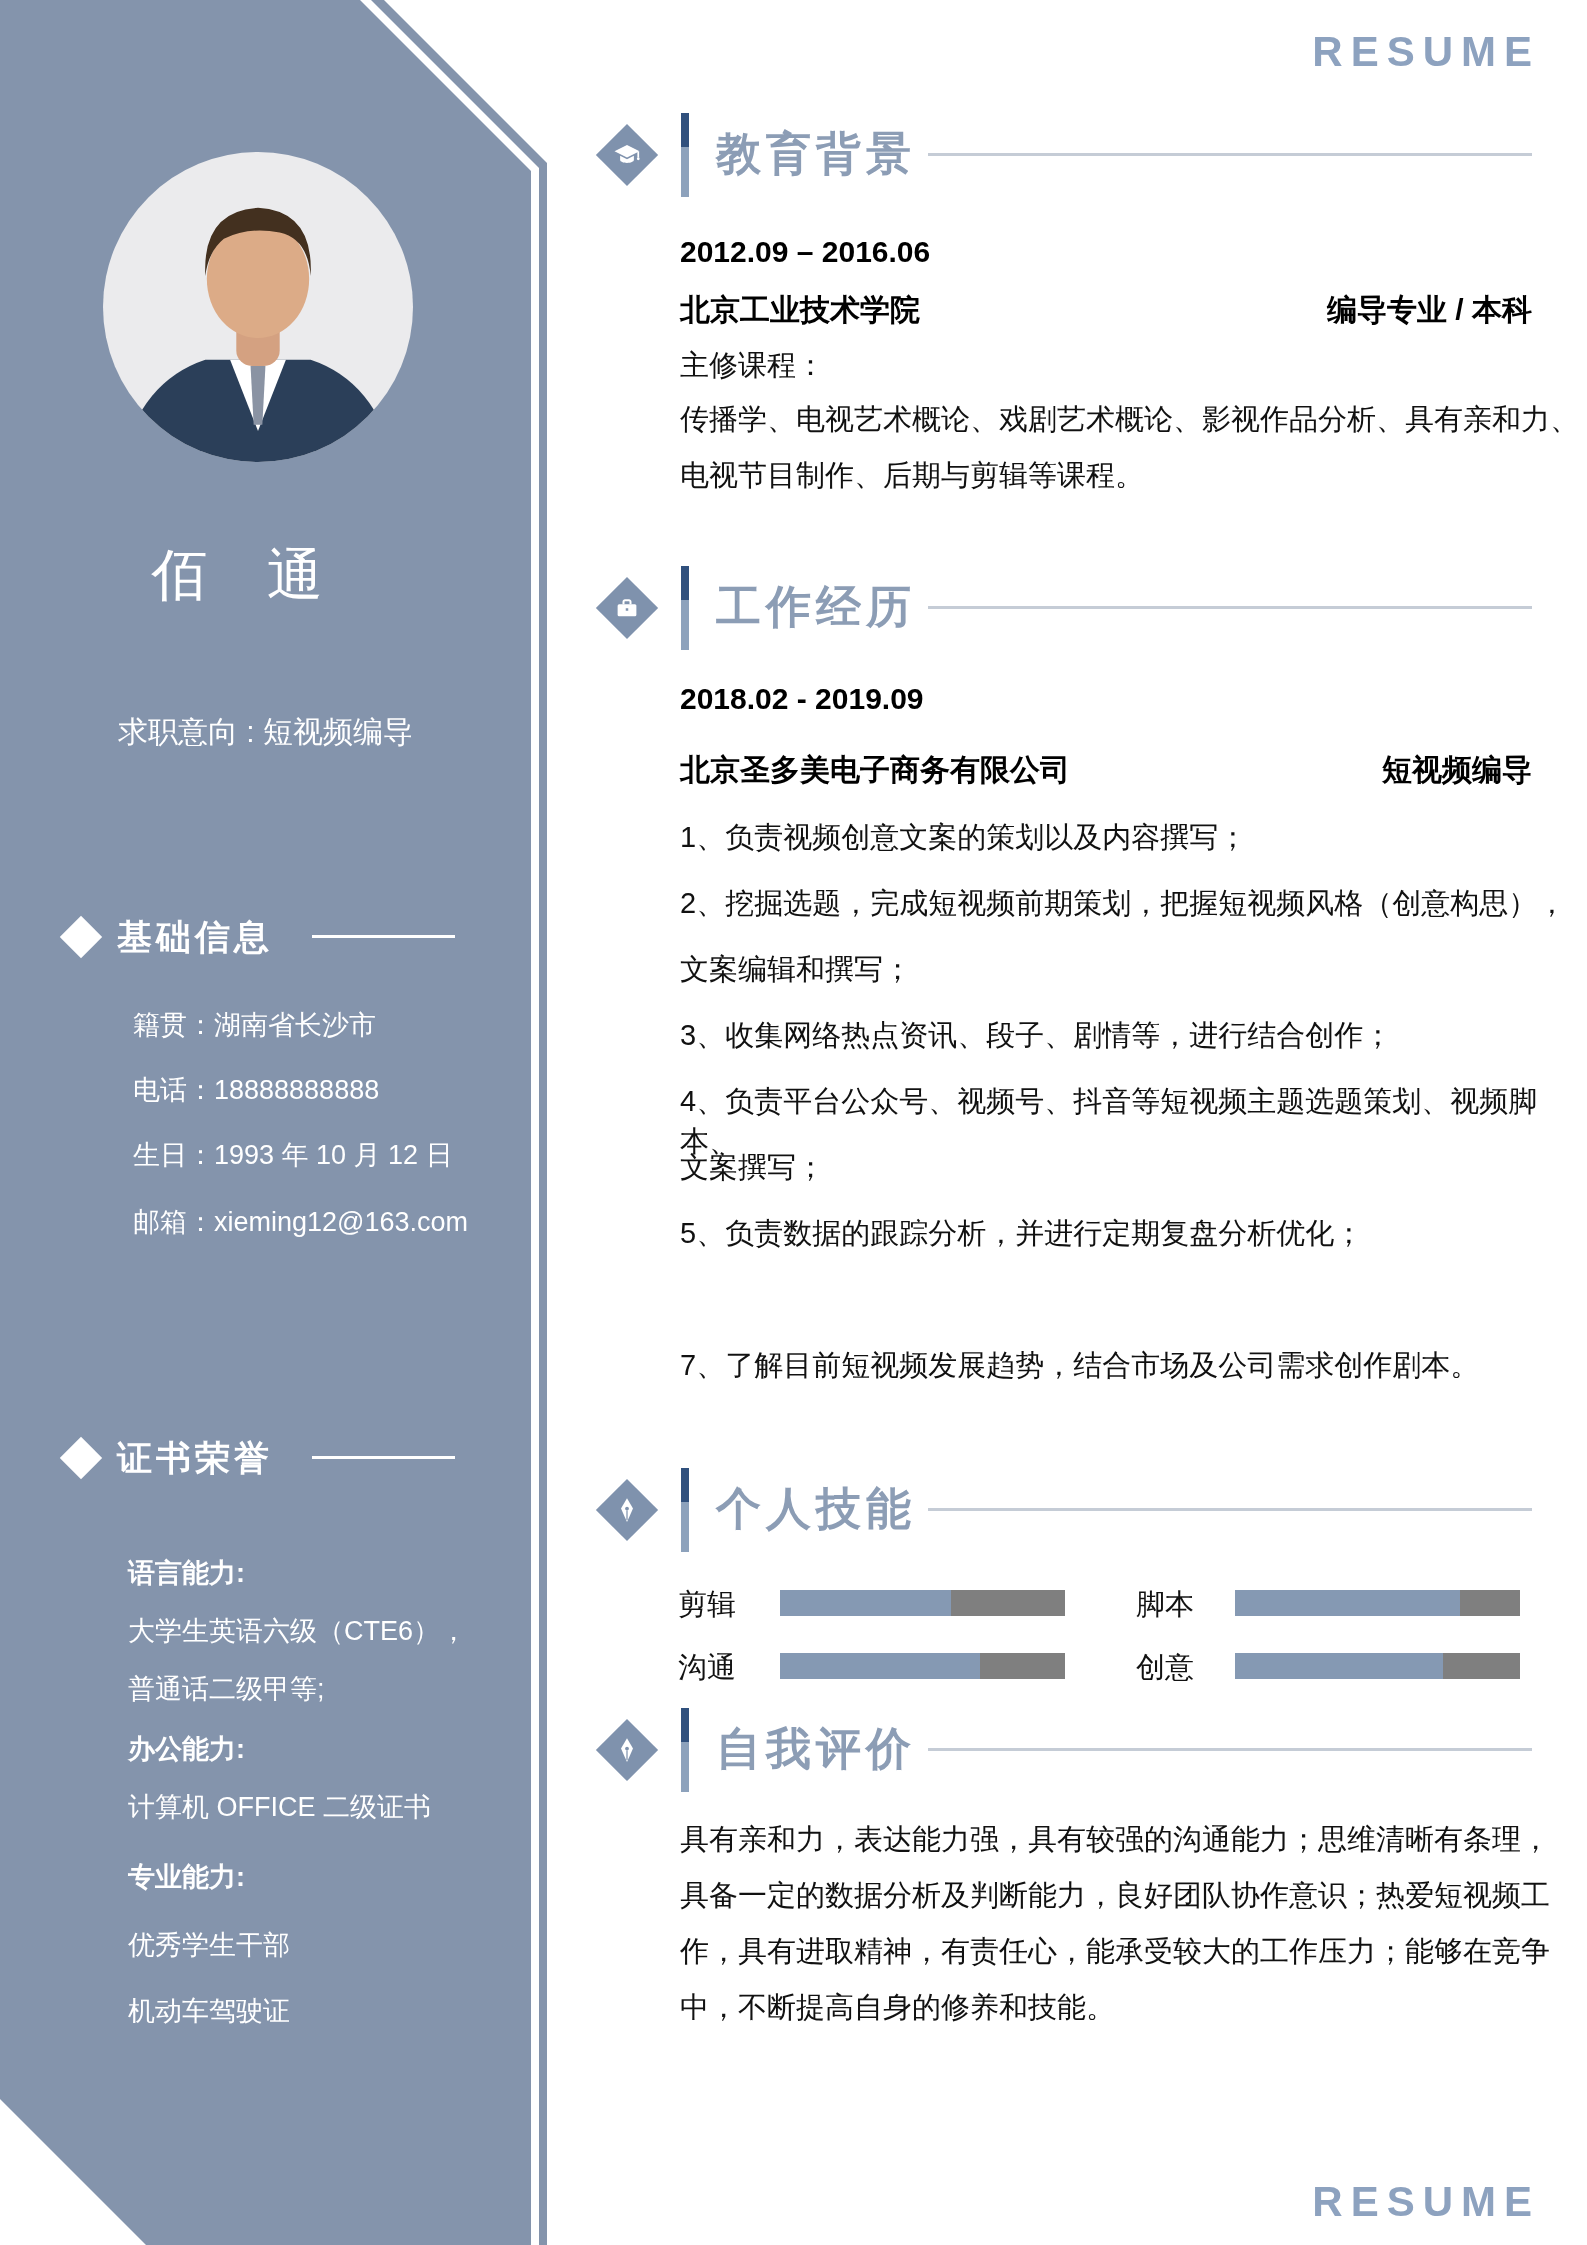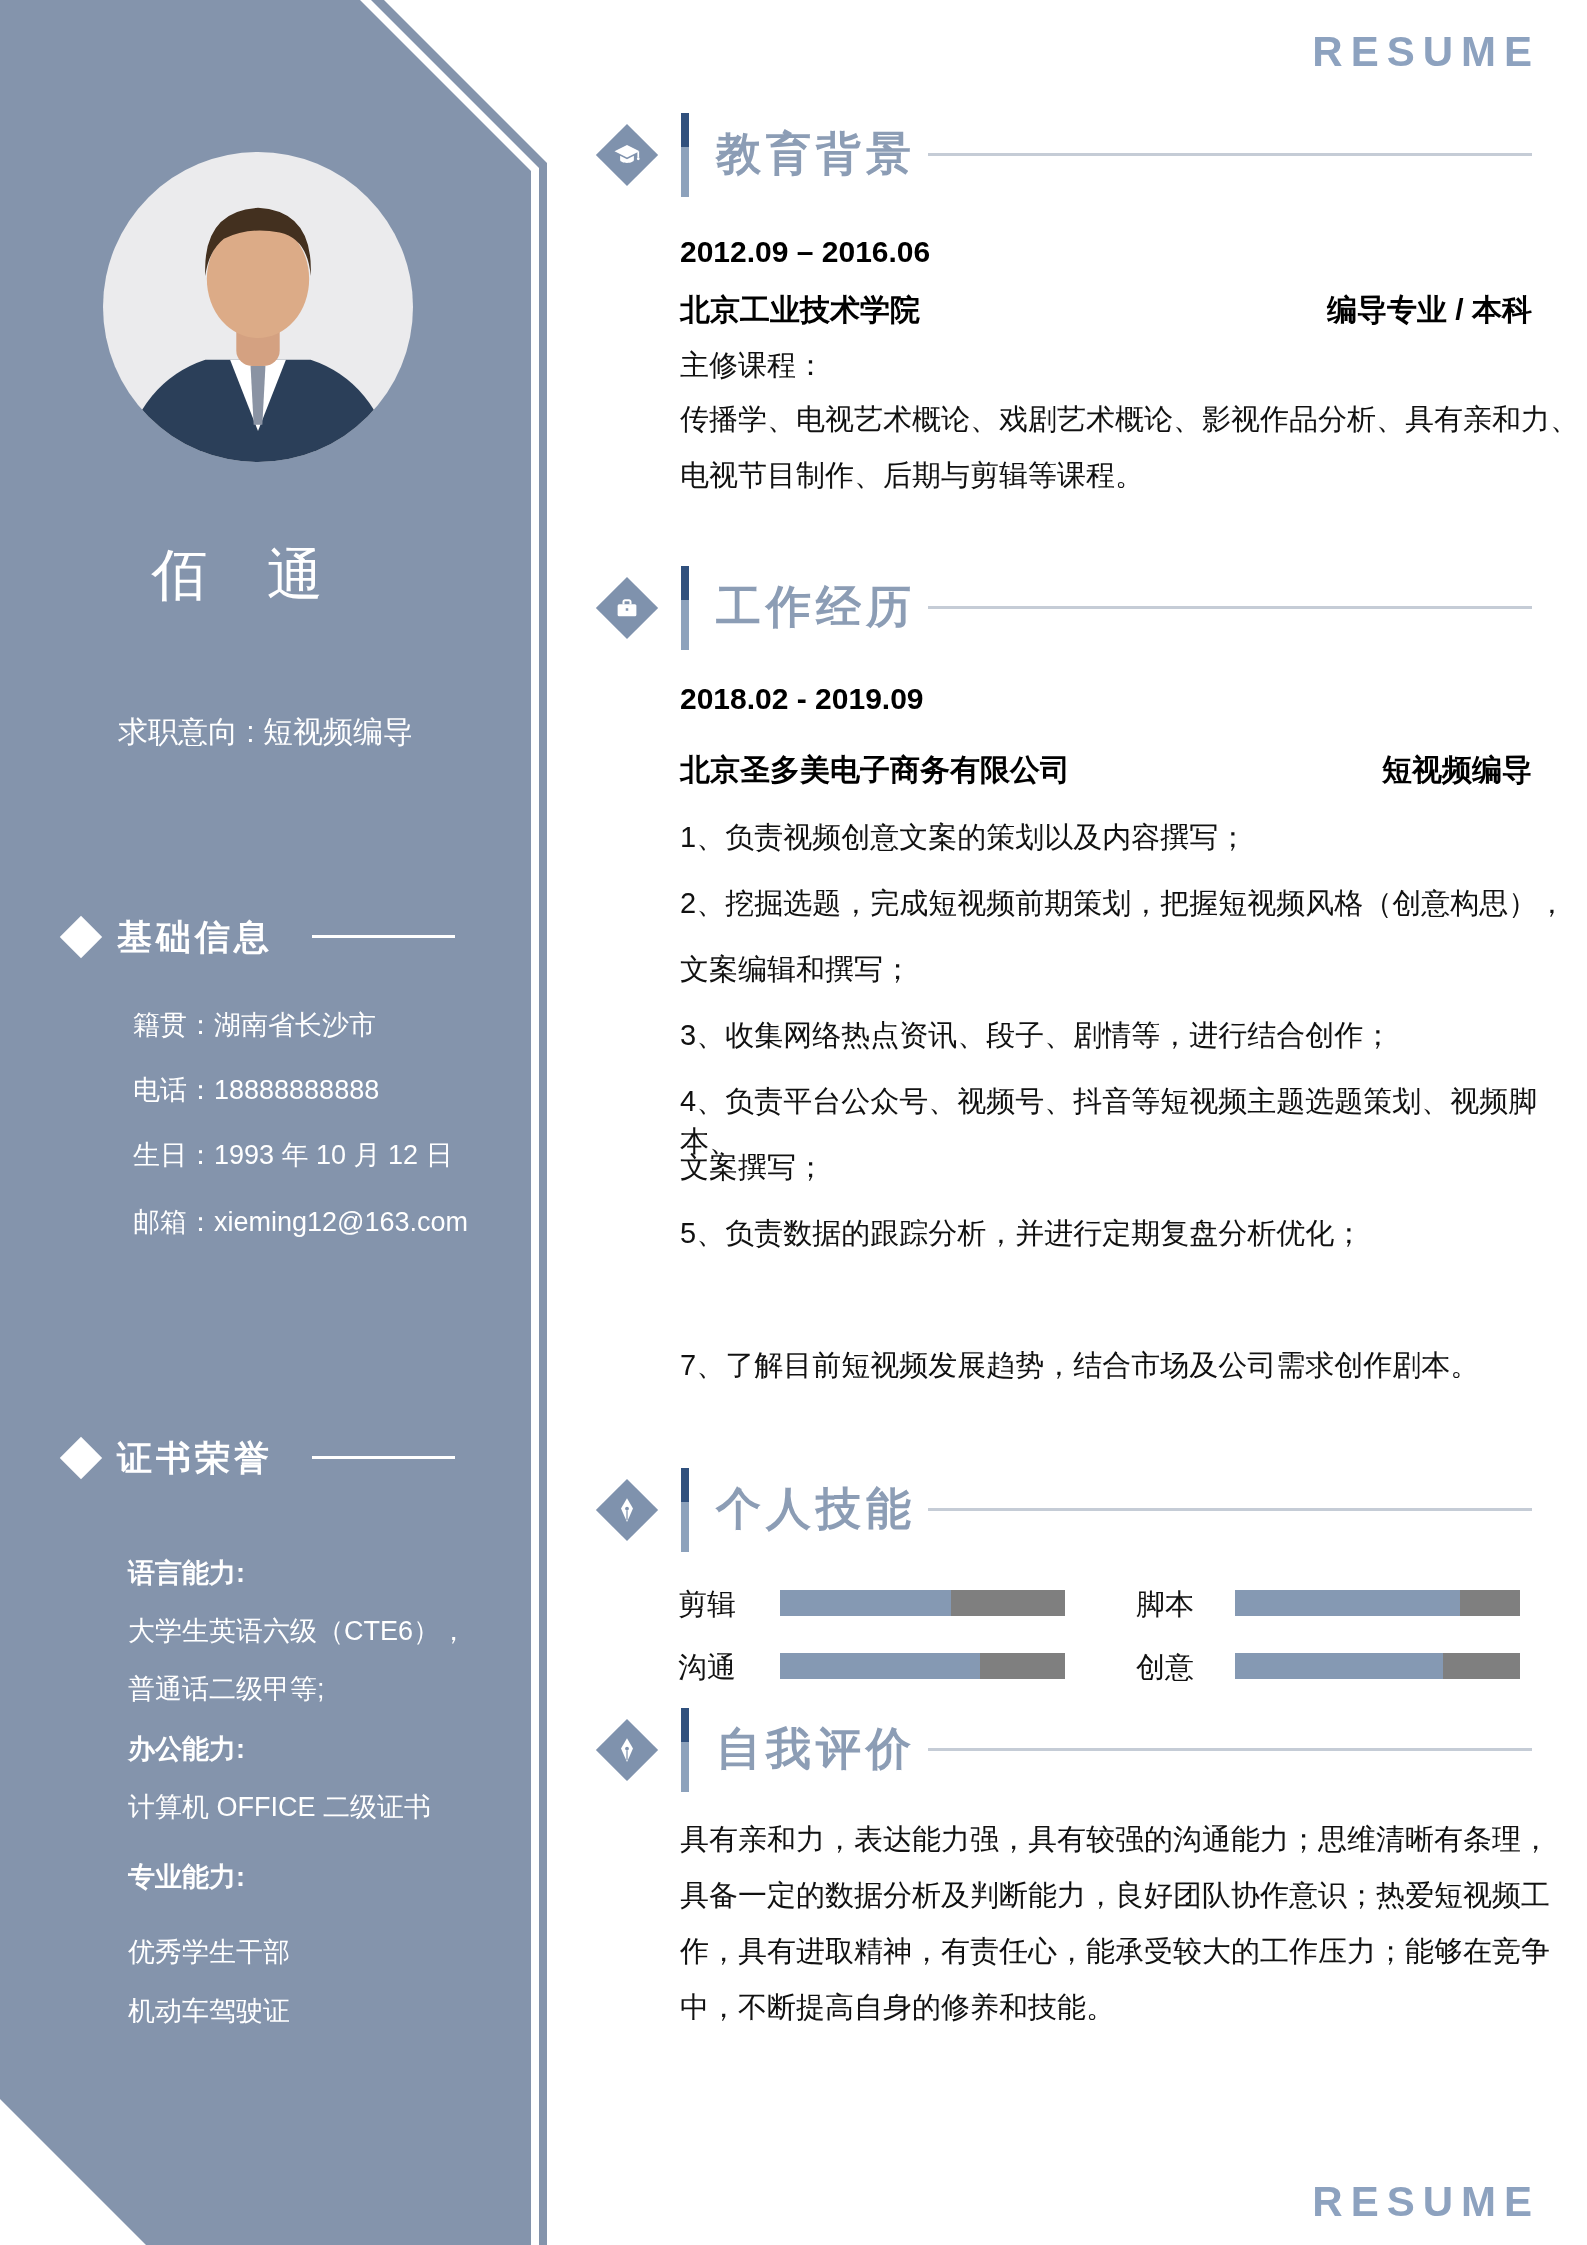--- a/index.html
+++ b/index.html
@@ -88,21 +88,21 @@
   <div class="abs side-diamond" style="left:66px;top:1443px;"></div>
   <div class="abs side-head-title" style="left:117px;top:1435px;">证书荣誉</div>
   <div class="abs side-head-line" style="left:312px;top:1456px;width:143px;"></div>
 
   <div class="abs side-row" style="left:128px;top:1555px;font-weight:700;">语言能力:</div>
   <div class="abs side-row" style="left:128px;top:1613px;">大学生英语六级（CTE6），</div>
   <div class="abs side-row" style="left:128px;top:1671px;">普通话二级甲等;</div>
   <div class="abs side-row" style="left:128px;top:1731px;font-weight:700;">办公能力:</div>
   <div class="abs side-row" style="left:128px;top:1789px;">计算机 OFFICE 二级证书</div>
   <div class="abs side-row" style="left:128px;top:1859px;font-weight:700;">专业能力:</div>
-  <div class="abs side-row" style="left:128px;top:1927px;margin-top:7px;">优秀学生干部</div>
+  <div class="abs side-row" style="left:128px;top:1927px;">优秀学生干部</div>
   <div class="abs side-row" style="left:128px;top:1993px;">机动车驾驶证</div>
 
   <div class="abs sec-diamond" style="left:605px;top:133px;">
     <svg width="30" height="30" viewBox="0 0 24 24">
       <path d="M12 4L2 9l10 5 10-5z" fill="#fff"></path>
       <path d="M6.5 12.6V16c0 1.3 2.6 2.3 5.5 2.3s5.5-1 5.5-2.3v-3.4L12 15.4z" fill="#fff"></path>
       <path d="M21 9.6v4.6" stroke="#fff" stroke-width="1.4"></path>
       <circle cx="21" cy="15" r="1.1" fill="#fff"></circle>
     </svg>
   </div>

